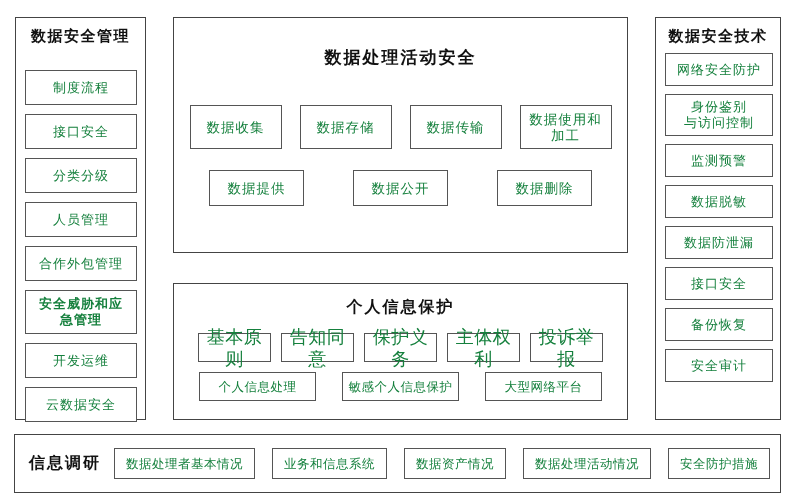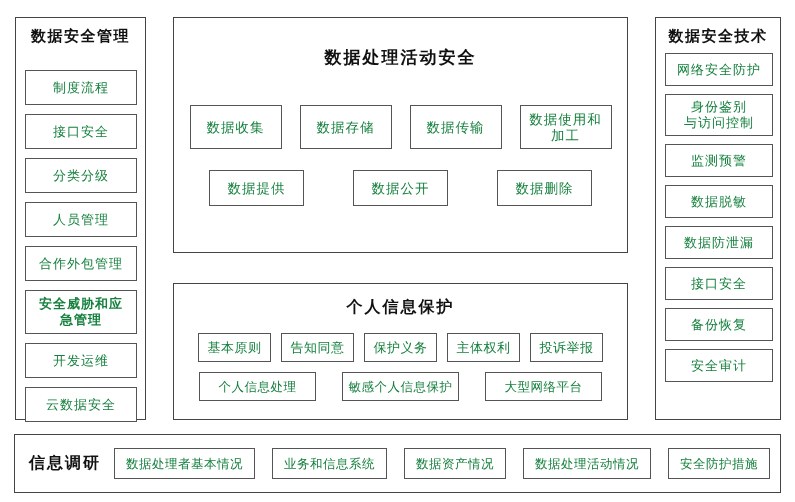--- a/index.html
+++ b/index.html
@@ -147,21 +147,21 @@
     margin-top: 13px;
     letter-spacing: 2px;
   }
   #pi-row1 {
     margin-top: 15px;
     gap: 10px;
   }
   #pi-row1 .node {
     width: 73px;
     height: 29px;
-    font-size: 13px;
+    font-size: 18px;
     letter-spacing: 0.5px;
   }
   #pi-row2 {
     margin-top: 10px;
     gap: 26px;
   }
   #pi-row2 .node {
     width: 117px;
     height: 29px;
     font-size: 12.5px;

